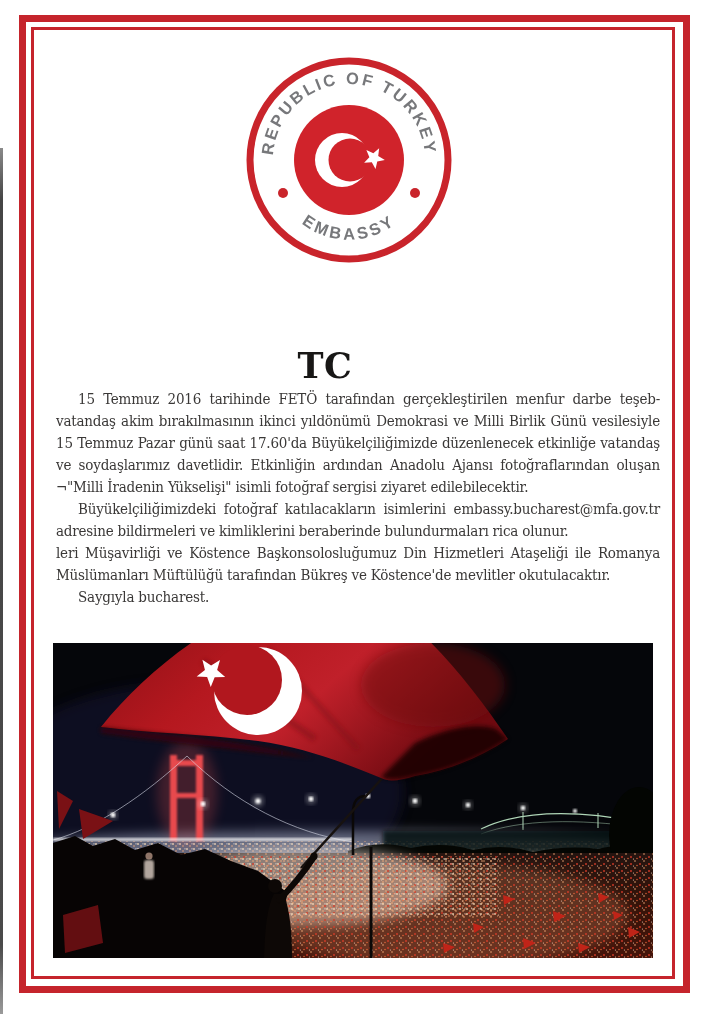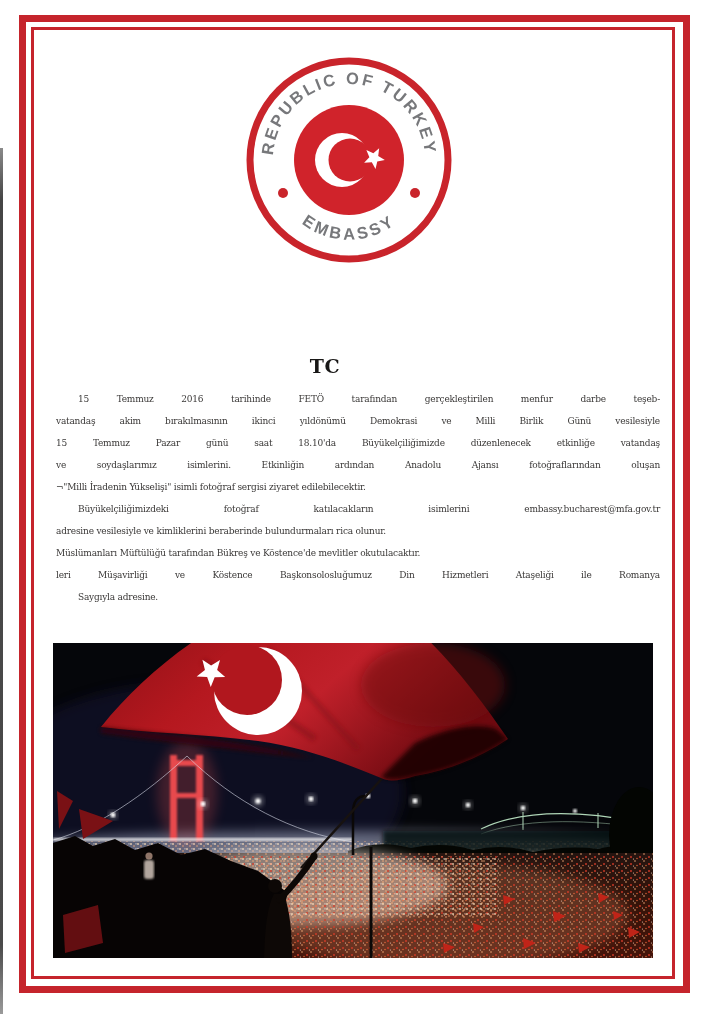--- a/index.html
+++ b/index.html
@@ -15,26 +15,26 @@
     position:absolute;left:19px;top:15px;width:671px;height:978px;
     border:7px solid #c5242c;box-sizing:border-box;
   }
   .inner-border{
     position:absolute;left:31px;top:27px;width:644px;height:952px;
     border:3px solid #c5242c;box-sizing:border-box;
   }
   .emblem{position:absolute;left:244px;top:55px;width:210px;height:210px;}
   .title-block{
     position:absolute;left:35px;top:286px;width:580px;text-align:center;
-    font-weight:bold;color:#181716;font-size:19px;line-height:32px;
+    font-weight:bold;color:#181716;font-size:35px;line-height:32px;
     letter-spacing:.5px;white-space:pre-wrap;
   }
   .body-block{
     position:absolute;left:56px;top:388px;width:604px;
-    font-size:10px;line-height:22px;color:#3a3837;letter-spacing:-0.2px;
+    font-size:15px;line-height:22px;color:#3a3837;letter-spacing:-0.2px;
     font-stretch:condensed;
   }
   .bline{width:604px;}
   .jst{text-align:justify;text-align-last:justify;}
   .ind{text-indent:22px;}
   .photo{position:absolute;left:53px;top:643px;width:600px;height:315px;background:#05060a;}
   .photo svg{display:block;}
 </style>
 </head>
 <body>
@@ -67,28 +67,28 @@
     </text>
   </svg>
 
   <div class="title-block">
     <div>TC</div>
   </div>
 
   <div class="body-block">
     <div class="bline ind jst">15 Temmuz 2016 tarihinde FETÖ tarafından gerçekleştirilen menfur darbe teşeb-</div>
     <div class="bline jst">vatandaş akim bırakılmasının ikinci yıldönümü Demokrasi ve Milli Birlik Günü vesilesiyle</div>
-    <div class="bline jst">15 Temmuz Pazar günü saat 18.10'da Büyükelçiliğimizde düzenlenecek etkinliğe vatandaş</div>
-    <div class="bline jst">ve soydaşlarımız isimlerini. Etkinliğin ardından Anadolu Ajansı fotoğraflarından oluşan</div>
+    <div class="bline jst">15 Temmuz Pazar günü saat 17.60'da Büyükelçiliğimizde düzenlenecek etkinliğe vatandaş</div>
+    <div class="bline jst">ve soydaşlarımız davetlidir. Etkinliğin ardından Anadolu Ajansı fotoğraflarından oluşan</div>
     <div class="bline">¬"Milli İradenin Yükselişi" isimli fotoğraf sergisi ziyaret edilebilecektir.</div>
     <div class="bline ind jst">Büyükelçiliğimizdeki fotoğraf katılacakların isimlerini embassy.bucharest@mfa.gov.tr</div>
-    <div class="bline">adresine vesilesiyle ve kimliklerini beraberinde bulundurmaları rica olunur.</div>
+    <div class="bline">adresine bildirmeleri ve kimliklerini beraberinde bulundurmaları rica olunur.</div>
+    <div class="bline jst">leri Müşavirliği ve Köstence Başkonsolosluğumuz Din Hizmetleri Ataşeliği ile Romanya</div>
     <div class="bline">Müslümanları Müftülüğü tarafından Bükreş ve Köstence'de mevlitler okutulacaktır.</div>
-    <div class="bline jst">leri Müşavirliği ve Köstence Başkonsolosluğumuz Din Hizmetleri Ataşeliği ile Romanya</div>
-    <div class="bline ind">Saygıyla adresine.</div>
+    <div class="bline ind">Saygıyla bucharest.</div>
   </div>
 
   <div class="photo">
     <svg width="600" height="315" viewBox="0 0 600 315" preserveAspectRatio="none">
       <defs>
         <linearGradient id="flagGrad" x1="0" y1="0" x2="1" y2="0.4">
           <stop offset="0" stop-color="#8e1016"></stop>
           <stop offset="0.35" stop-color="#b5181f"></stop>
           <stop offset="0.6" stop-color="#c0202a"></stop>
           <stop offset="1" stop-color="#6e0a10"></stop>

